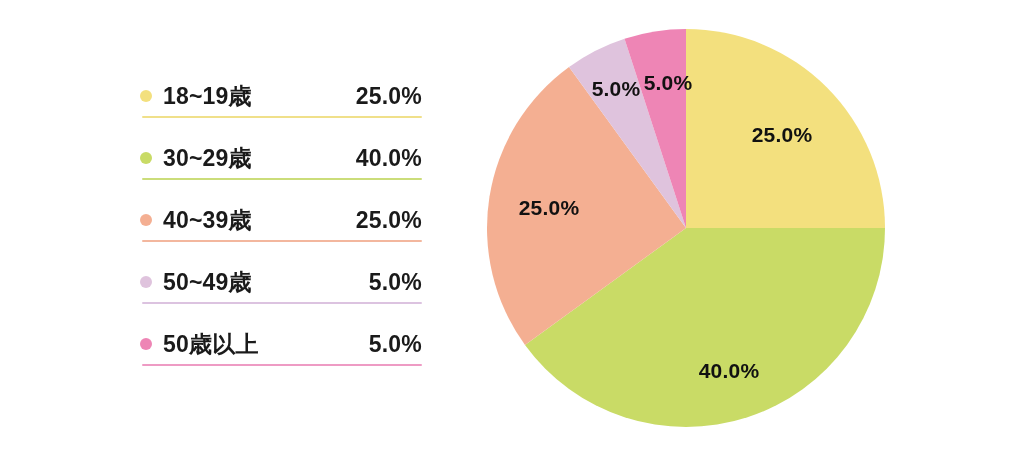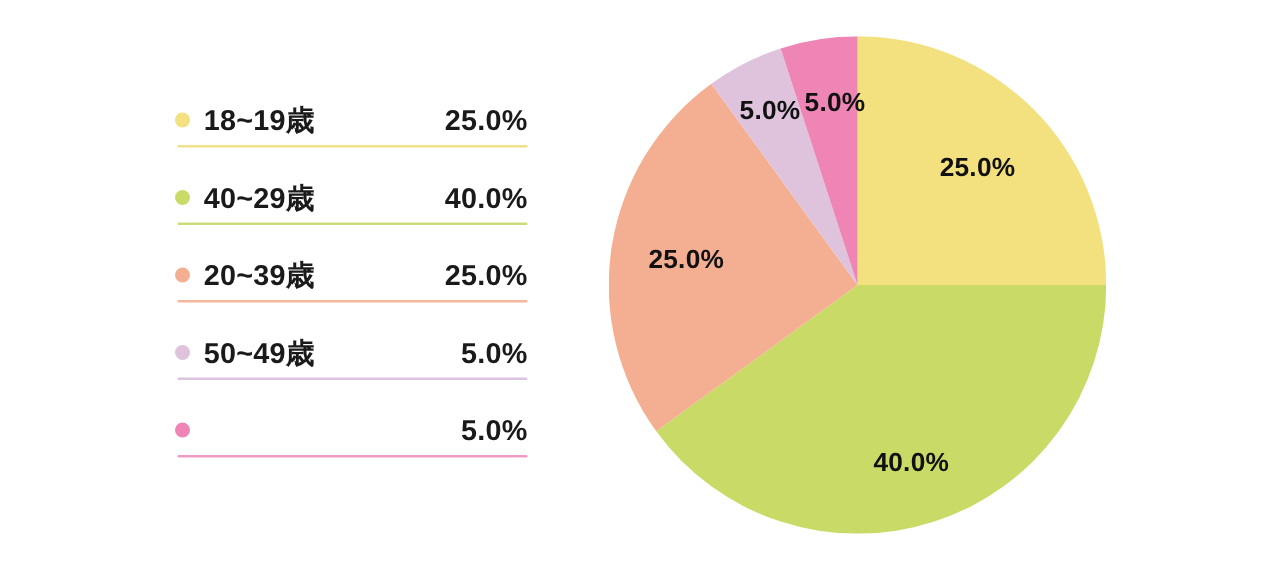--- a/index.html
+++ b/index.html
@@ -104,47 +104,48 @@
         <span class="legend-dot" style="background:#F3E07E"></span>
         <span class="legend-label">18~19歳</span>
         <span class="legend-value">25.0%</span>
       </div>
       <span class="legend-rule" style="background:#F0E08A"></span>
     </div>
 
     <div class="legend-row">
       <div class="legend-inner">
         <span class="legend-dot" style="background:#C9DB66"></span>
-        <span class="legend-label">40~29歳</span>
+        <span class="legend-label">30~29歳</span>
         <span class="legend-value">40.0%</span>
       </div>
       <span class="legend-rule" style="background:#CBDD7A"></span>
     </div>
 
     <div class="legend-row">
       <div class="legend-inner">
         <span class="legend-dot" style="background:#F4AF92"></span>
-        <span class="legend-label">20~39歳</span>
+        <span class="legend-label">40~39歳</span>
         <span class="legend-value">25.0%</span>
       </div>
       <span class="legend-rule" style="background:#F3B79E"></span>
     </div>
 
     <div class="legend-row">
       <div class="legend-inner">
         <span class="legend-dot" style="background:#DFC3DD"></span>
         <span class="legend-label">50~49歳</span>
         <span class="legend-value">5.0%</span>
       </div>
       <span class="legend-rule" style="background:#DCC3E0"></span>
     </div>
 
     <div class="legend-row">
       <div class="legend-inner">
         <span class="legend-dot" style="background:#EE85B5"></span>
+        <span class="legend-label">50歳以上</span>
         <span class="legend-value">5.0%</span>
       </div>
       <span class="legend-rule" style="background:#EE9BC4"></span>
     </div>
 
   </div>
 
   <div id="pie-wrap">
     <svg id="pie-svg" viewBox="0 0 398 398">
       <g id="pie-slices">

